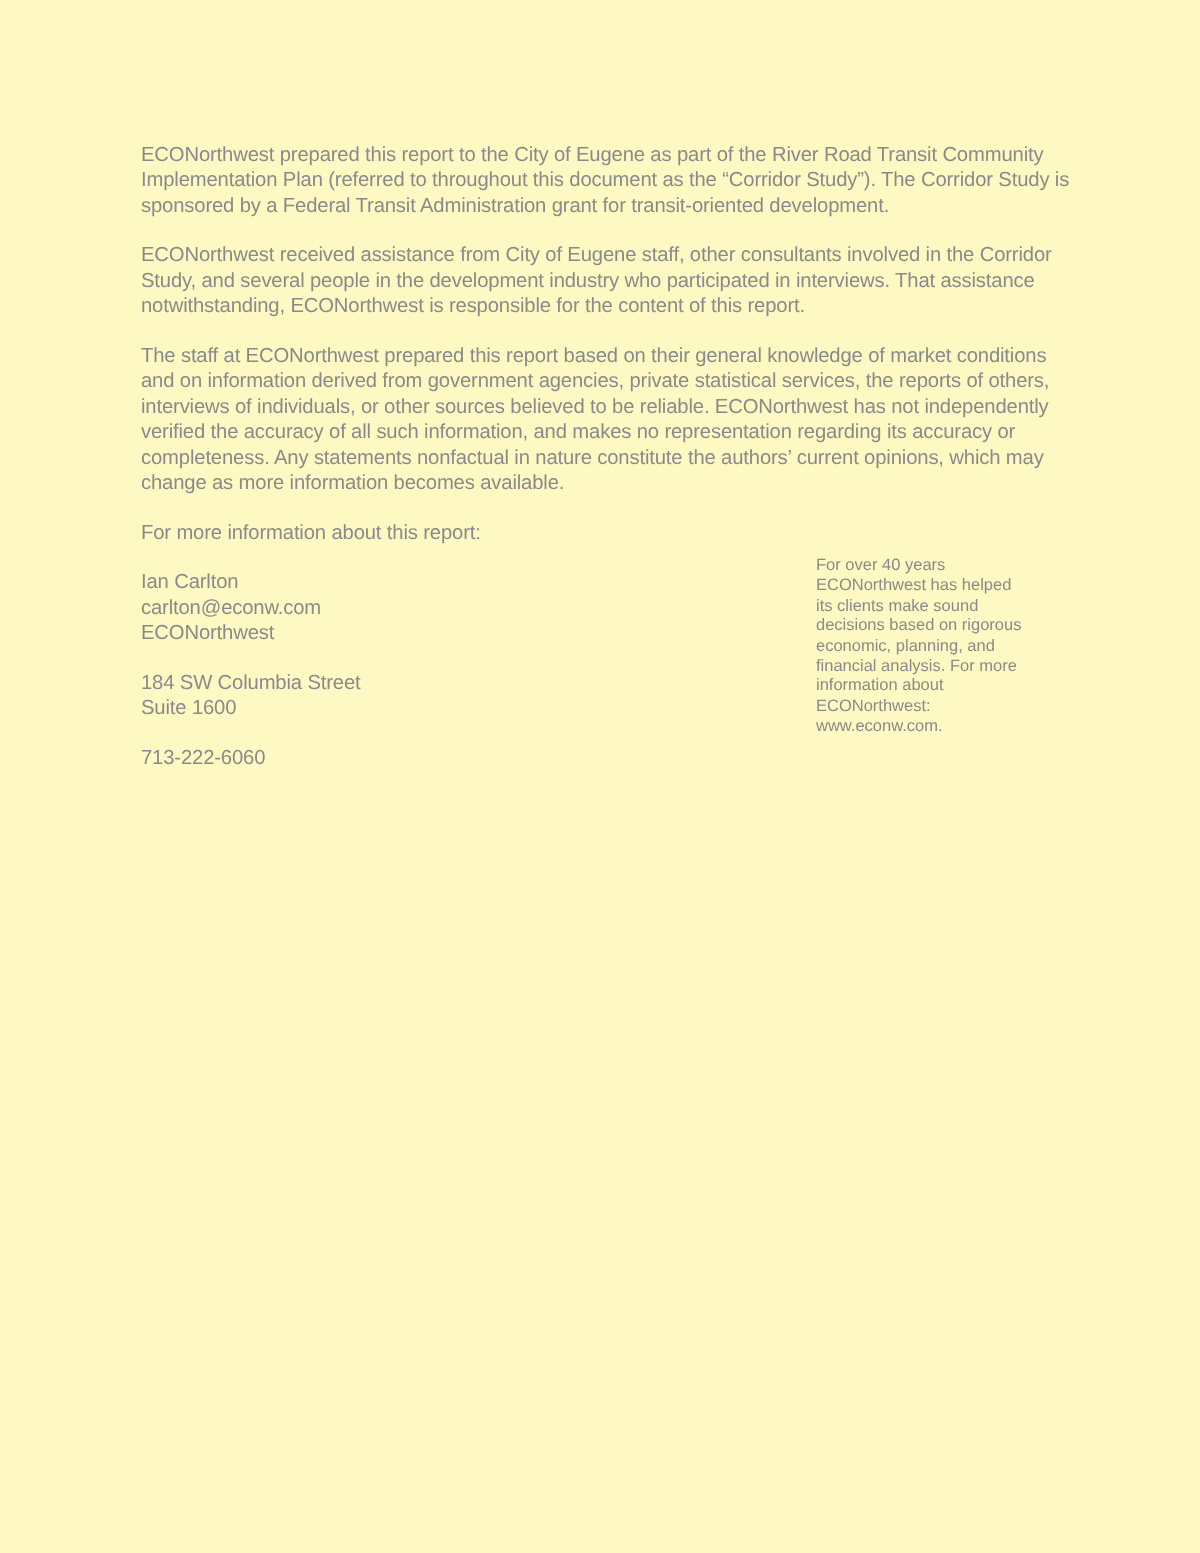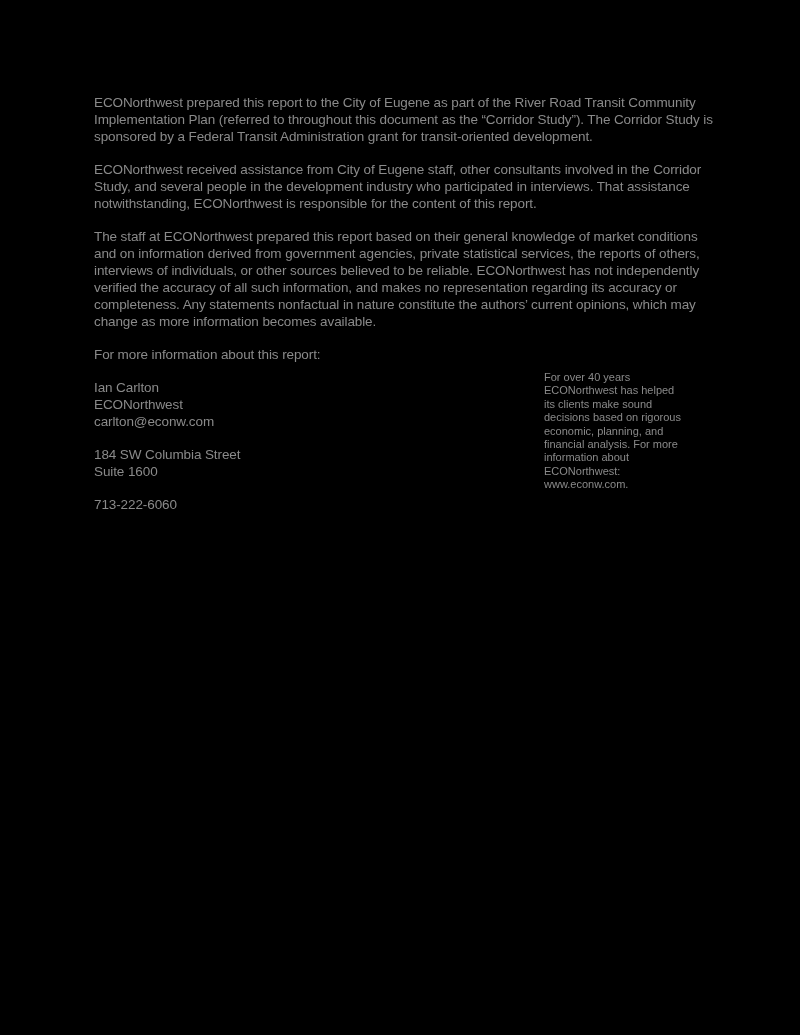--- a/index.html
+++ b/index.html
@@ -4,21 +4,21 @@
 <style>
   html, body {
     margin: 0;
     padding: 0;
     background: #ffffff;
   }
   .page {
     position: relative;
     width: 800px;
     height: 1035px;
-    background: #000000;
+    background: #fef9c3;
     font-family: "Liberation Sans", sans-serif;
     color: #8a8a8a;
     overflow: hidden;
   }
   .main-column {
     position: absolute;
     left: 94px;
     top: 94px;
     width: 620px;
     font-size: 13.5px;
@@ -57,22 +57,22 @@
     <p>ECONorthwest received assistance from City of Eugene staff, other consultants involved in the Corridor Study, and several people in the development industry who participated in interviews. That assistance notwithstanding, ECONorthwest is responsible for the content of this report.</p>
 
     <p>The staff at ECONorthwest prepared this report based on their general knowledge of market conditions and on information derived from government agencies, private statistical services, the reports of others, interviews of individuals, or other sources believed to be reliable. ECONorthwest has not independently verified the accuracy of all such information, and makes no representation regarding its accuracy or completeness. Any statements nonfactual in nature constitute the authors’ current opinions, which may change as more information becomes available.</p>
 
     <div class="contact-block">
       <div>For more information about this report:</div>
     </div>
 
     <div class="contact-block">
       <div>Ian Carlton</div>
+      <div>carlton@econw.com</div>
       <div>ECONorthwest</div>
-      <div>carlton@econw.com</div>
     </div>
 
     <div class="contact-block">
       <div>184 SW Columbia Street</div>
       <div>Suite 1600</div>
     </div>
 
     <div class="contact-block">
       <div>713-222-6060</div>
     </div>

